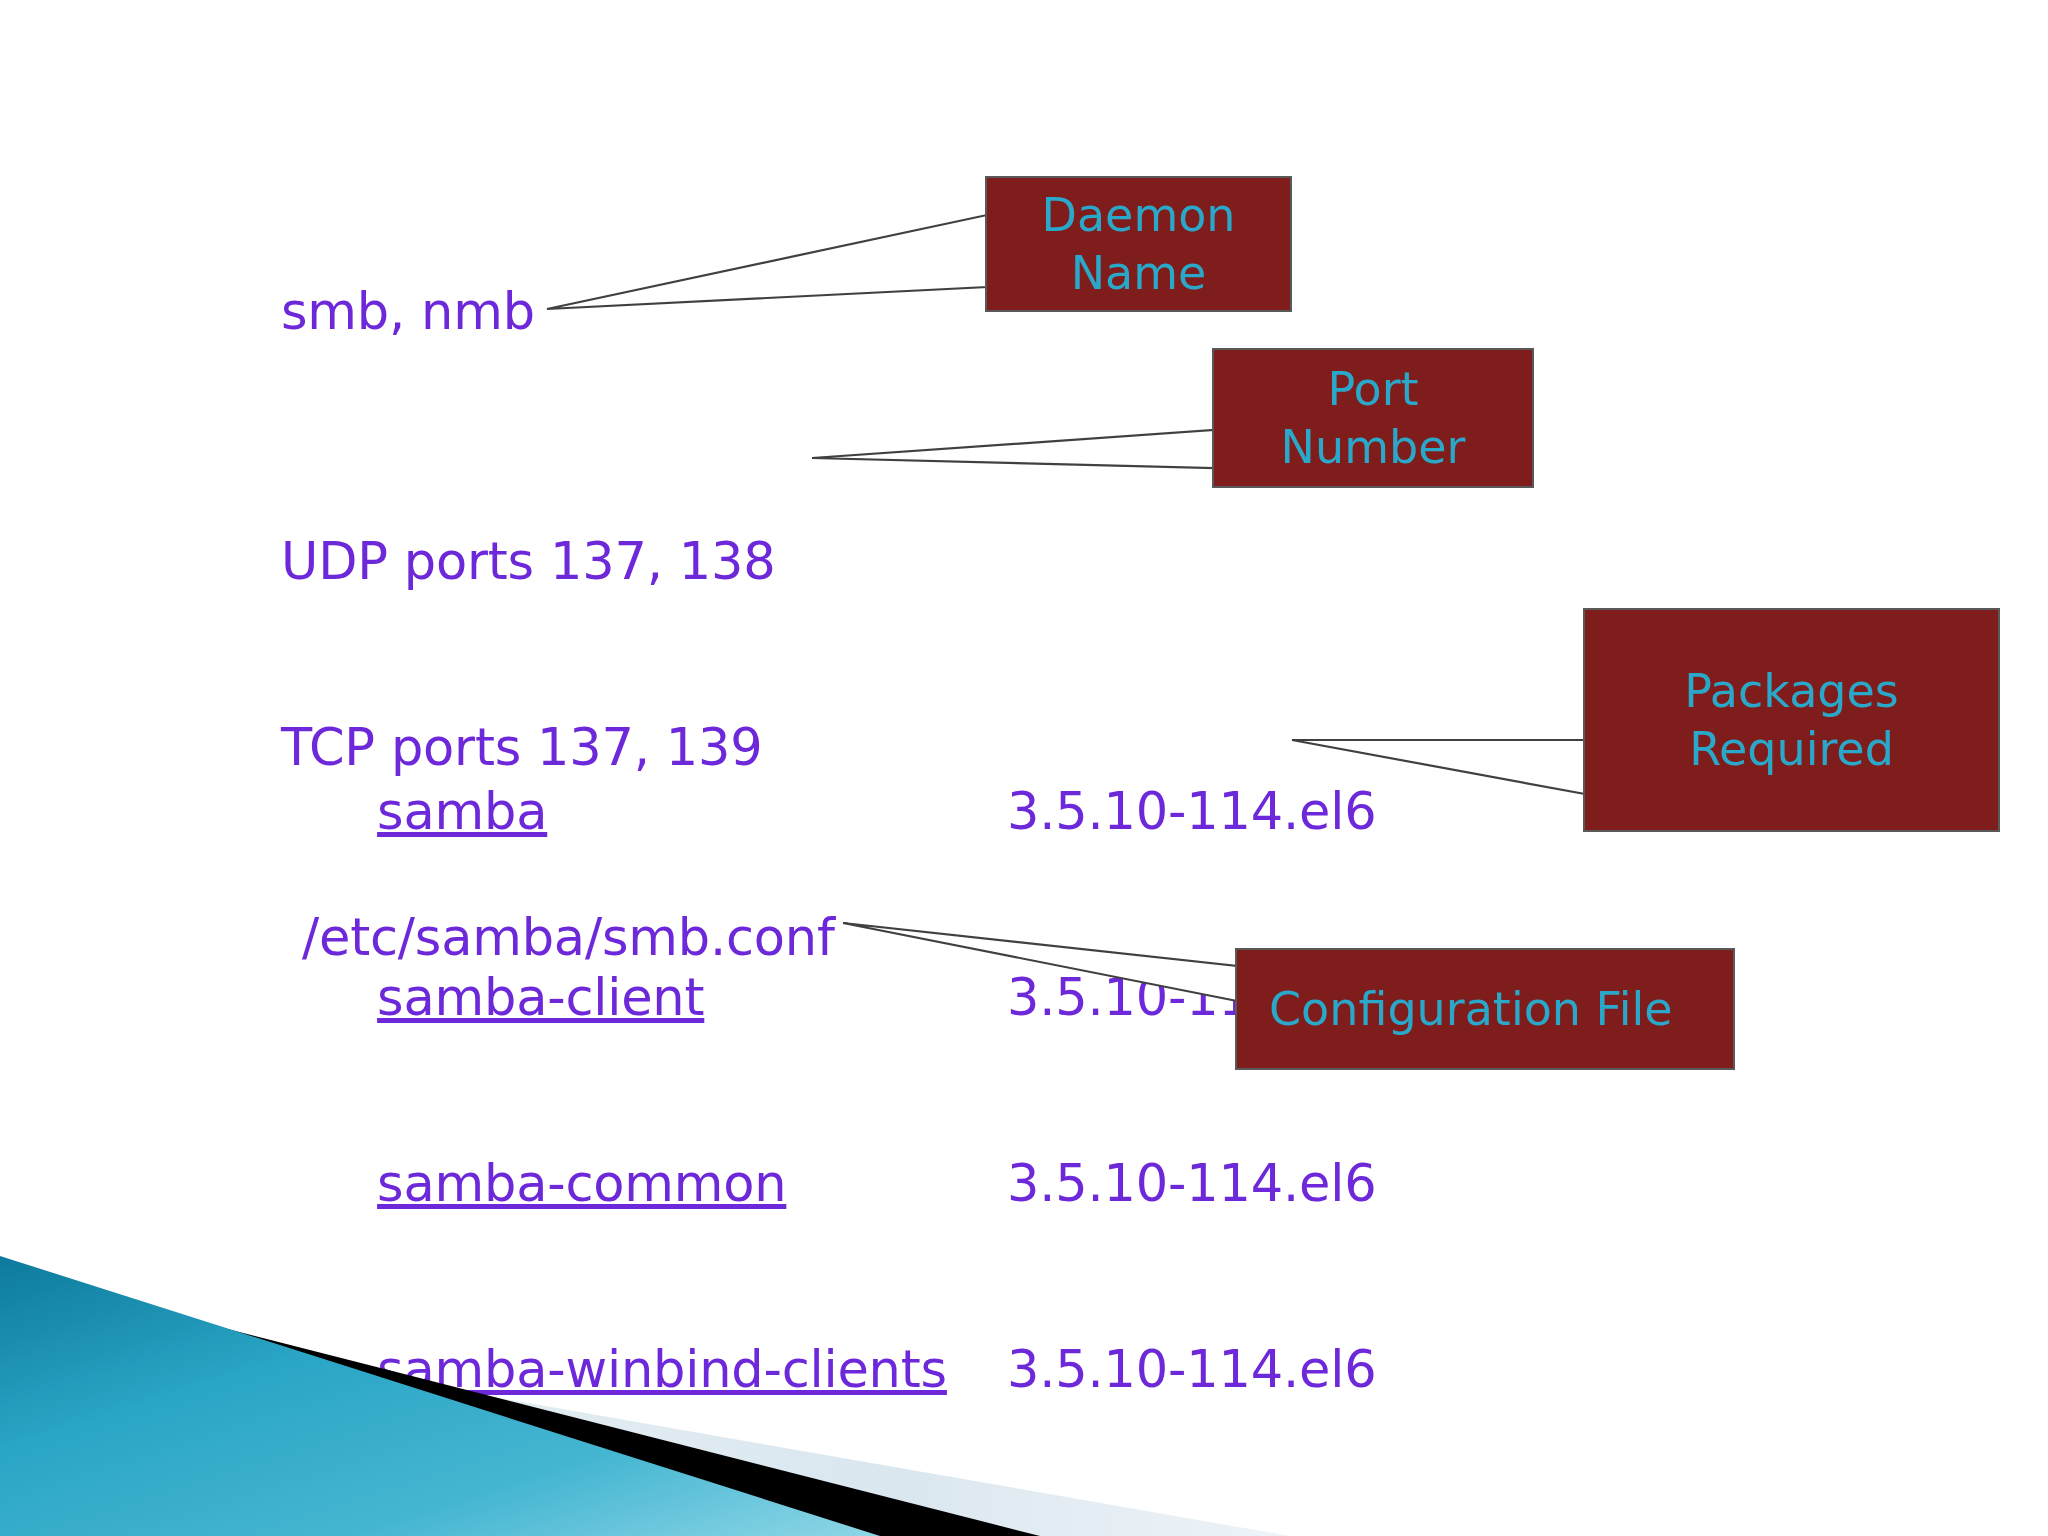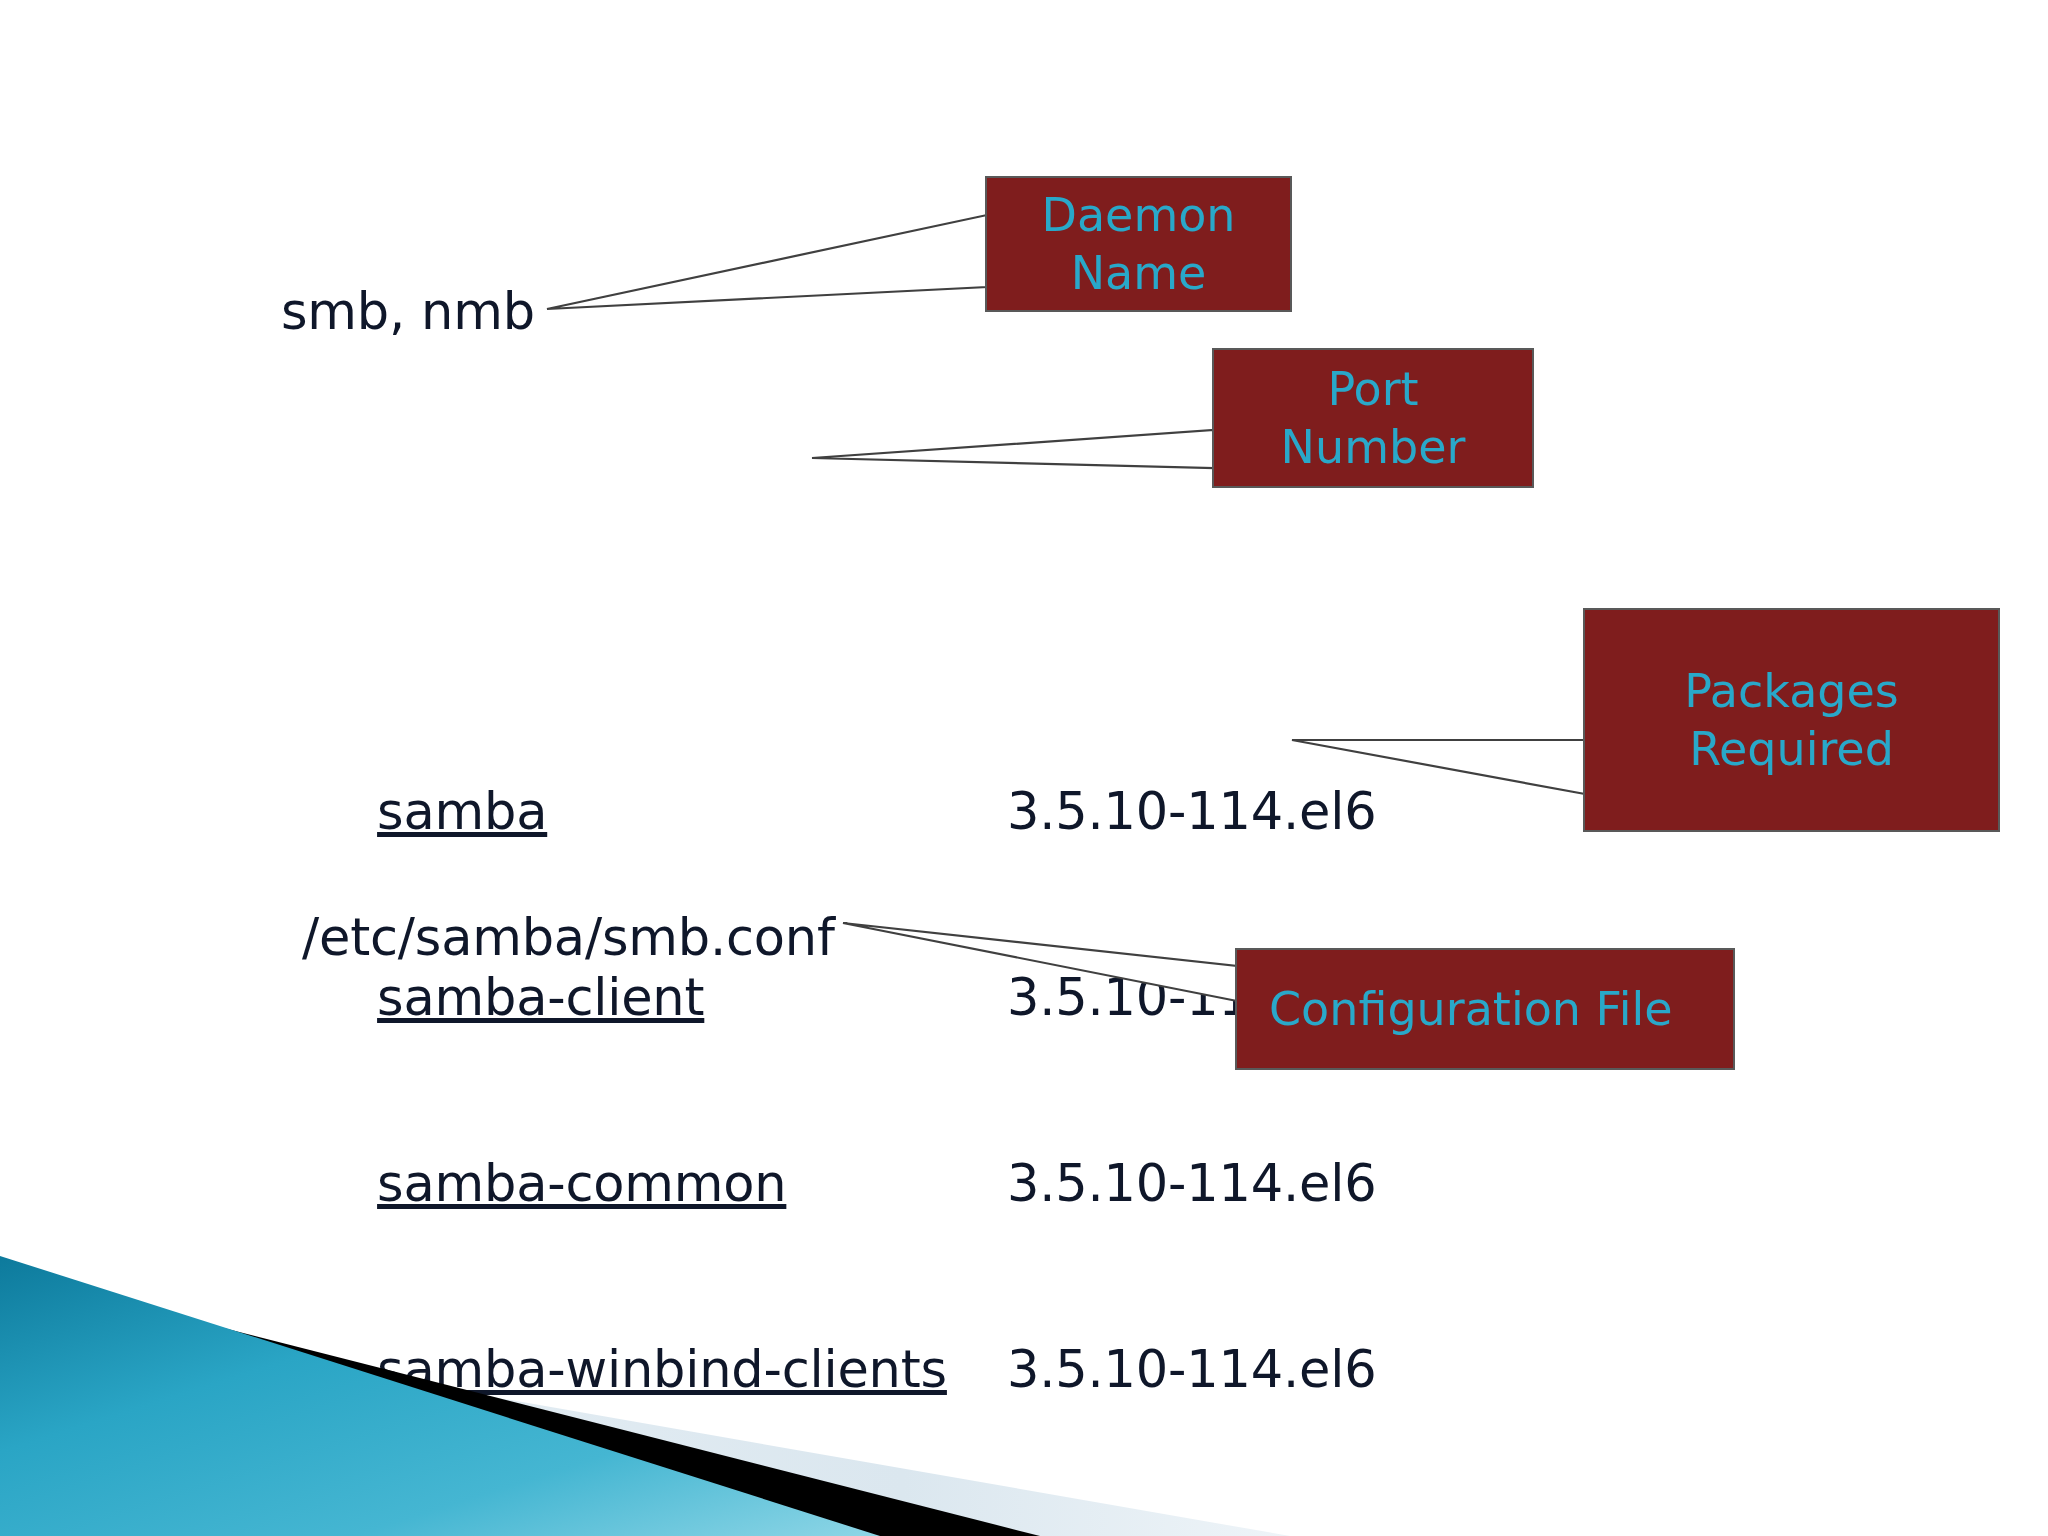--- a/index.html
+++ b/index.html
@@ -15,21 +15,21 @@
   #slide {
     position: relative;
     width: 2048px; height: 1536px;
     background: #ffffff;
     overflow: hidden;
   }
 
   
   .body-text {
     position: absolute;
-    color: #0f172a;
+    color: #6d28d9;
     font-family: "DejaVu Sans", "Liberation Sans", sans-serif;
     font-size: 51px;
     line-height: 62px;
     white-space: pre;
     letter-spacing: -0.2px;
   }
 
   #line-smbnmb   { left: 281px; top: 281px; }
   #ports-block   { left: 281px; top: 407px; }
   #pkg-block     { left: 281px; top: 595px; }
@@ -117,20 +117,24 @@
 
     <polygon points="812,458 1214,430 1214,468" fill="#ffffff" stroke="#404040" stroke-width="2.2"></polygon>
 
     <polygon points="1292,740 1585,740 1585,794" fill="#ffffff" stroke="#404040" stroke-width="2.2"></polygon>
 
     <polygon points="843,923 1237,966 1237,1001" fill="#ffffff" stroke="#404040" stroke-width="2.2"></polygon>
   </svg>
 
   <div class="body-text" id="line-smbnmb">smb, nmb</div>
 
+  <div class="body-text" id="ports-block">
+    <span class="pkg-row">UDP ports 137, 138</span>
+    <span class="pkg-row">TCP ports 137, 139</span>
+  </div>
 
   <div class="body-text" id="pkg-block">
     <span class="pkg-row">
       <span class="pkg-name">samba</span><span class="pkg-ver">3.5.10-114.el6</span>
     </span>
     <span class="pkg-row">
       <span class="pkg-name">samba-client</span><span class="pkg-ver">3.5.10-114.el6</span>
     </span>
     <span class="pkg-row">
       <span class="pkg-name">samba-common</span><span class="pkg-ver">3.5.10-114.el6</span>

